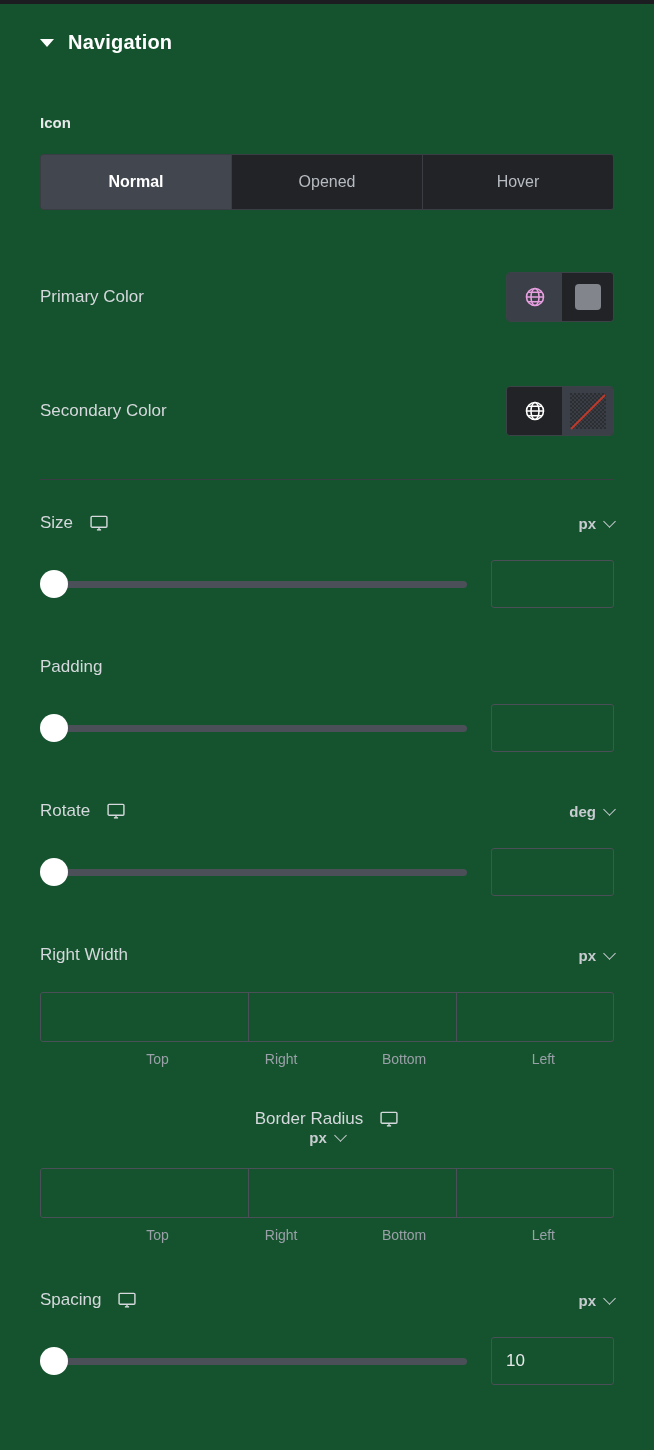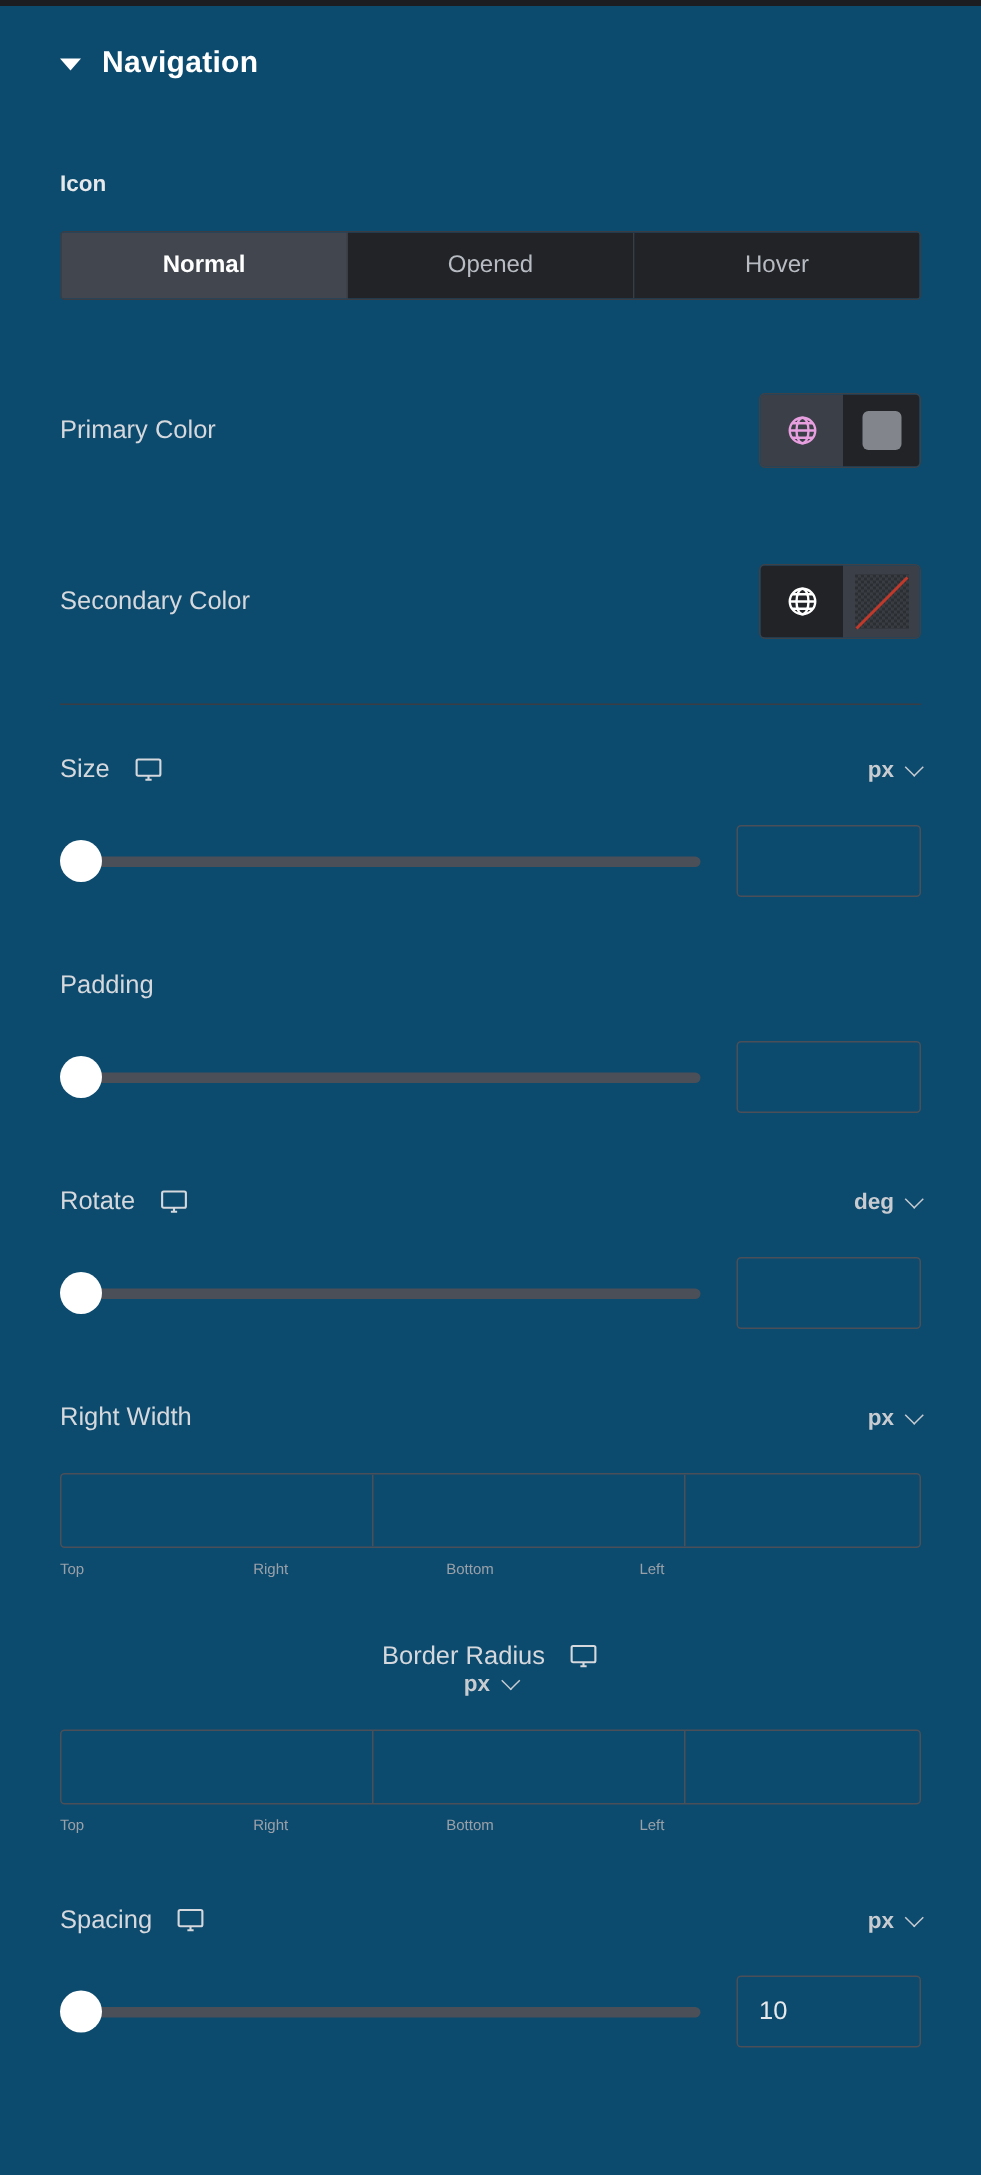--- a/index.html
+++ b/index.html
@@ -9,21 +9,21 @@
     height: 1450px;
     background: #1f2124;
     font-family: "Liberation Sans", sans-serif;
     overflow: hidden;
   }
 
   .panel {
     position: relative;
     width: 654px;
     height: 1450px;
-    background: #0c4a6e;
+    background: #14532d;
     padding: 0;
   }
 
   .top-strip {
     height: 4px;
     width: 100%;
     background: #1b1d20;
   }
 
   .inner {
@@ -59,21 +59,21 @@
     font-weight: bold;
     margin-top: 52px;
   }
 
   
   .tabs {
     display: flex;
     margin-top: 23px;
     border-radius: 3px;
     overflow: hidden;
-    height: 46px;
+    height: 56px;
     border: 1px solid #3a3d43;
   }
   .tab {
     flex: 1;
     display: flex;
     align-items: center;
     justify-content: center;
     font-size: 16px;
     color: #b8bcc2;
     background: #212327;
@@ -251,23 +251,23 @@
     font-family: "Liberation Sans", sans-serif;
     text-align: center;
     outline: none;
   }
   .dim-labels {
     display: flex;
     margin-top: 9px;
   }
   .dim-labels span {
     flex: 1;
-    text-align: left;
+    text-align: right;
     color: #9aa0a8;
-    font-size: 10px;
+    font-size: 14px;
   }
   .dim-labels .spacer { width: 59px; flex: none; }
 
   .block { margin-top: 30px; }
 </style>
 </head>
 <body>
 
 <div class="panel">
 

